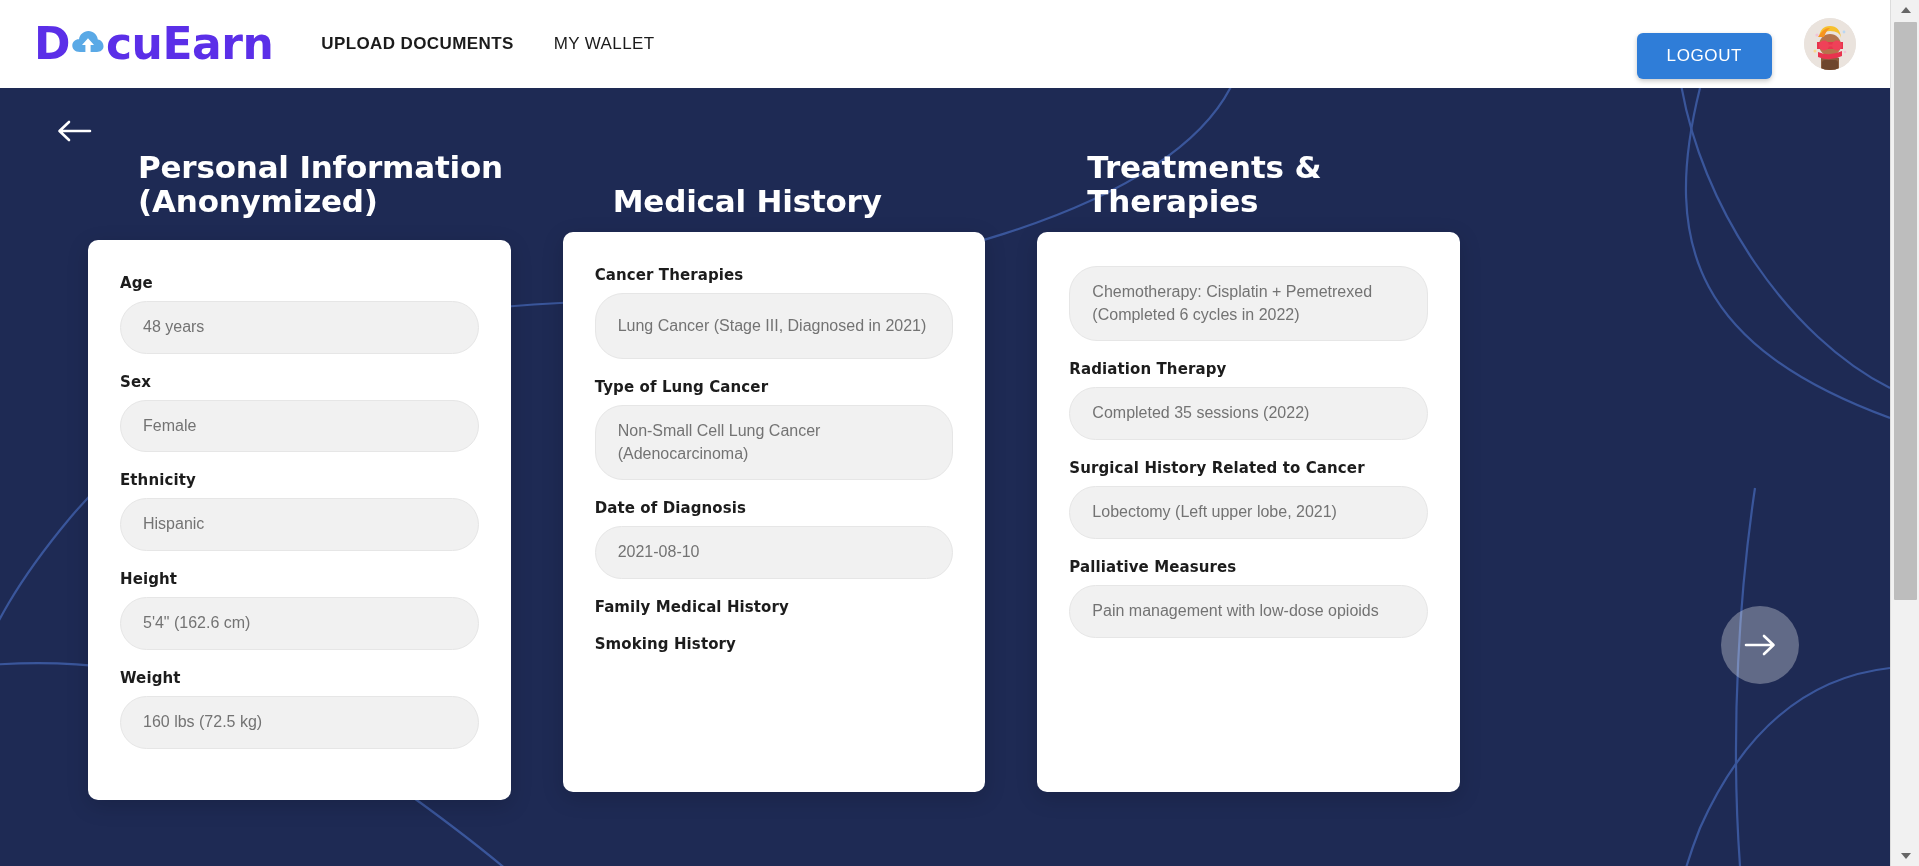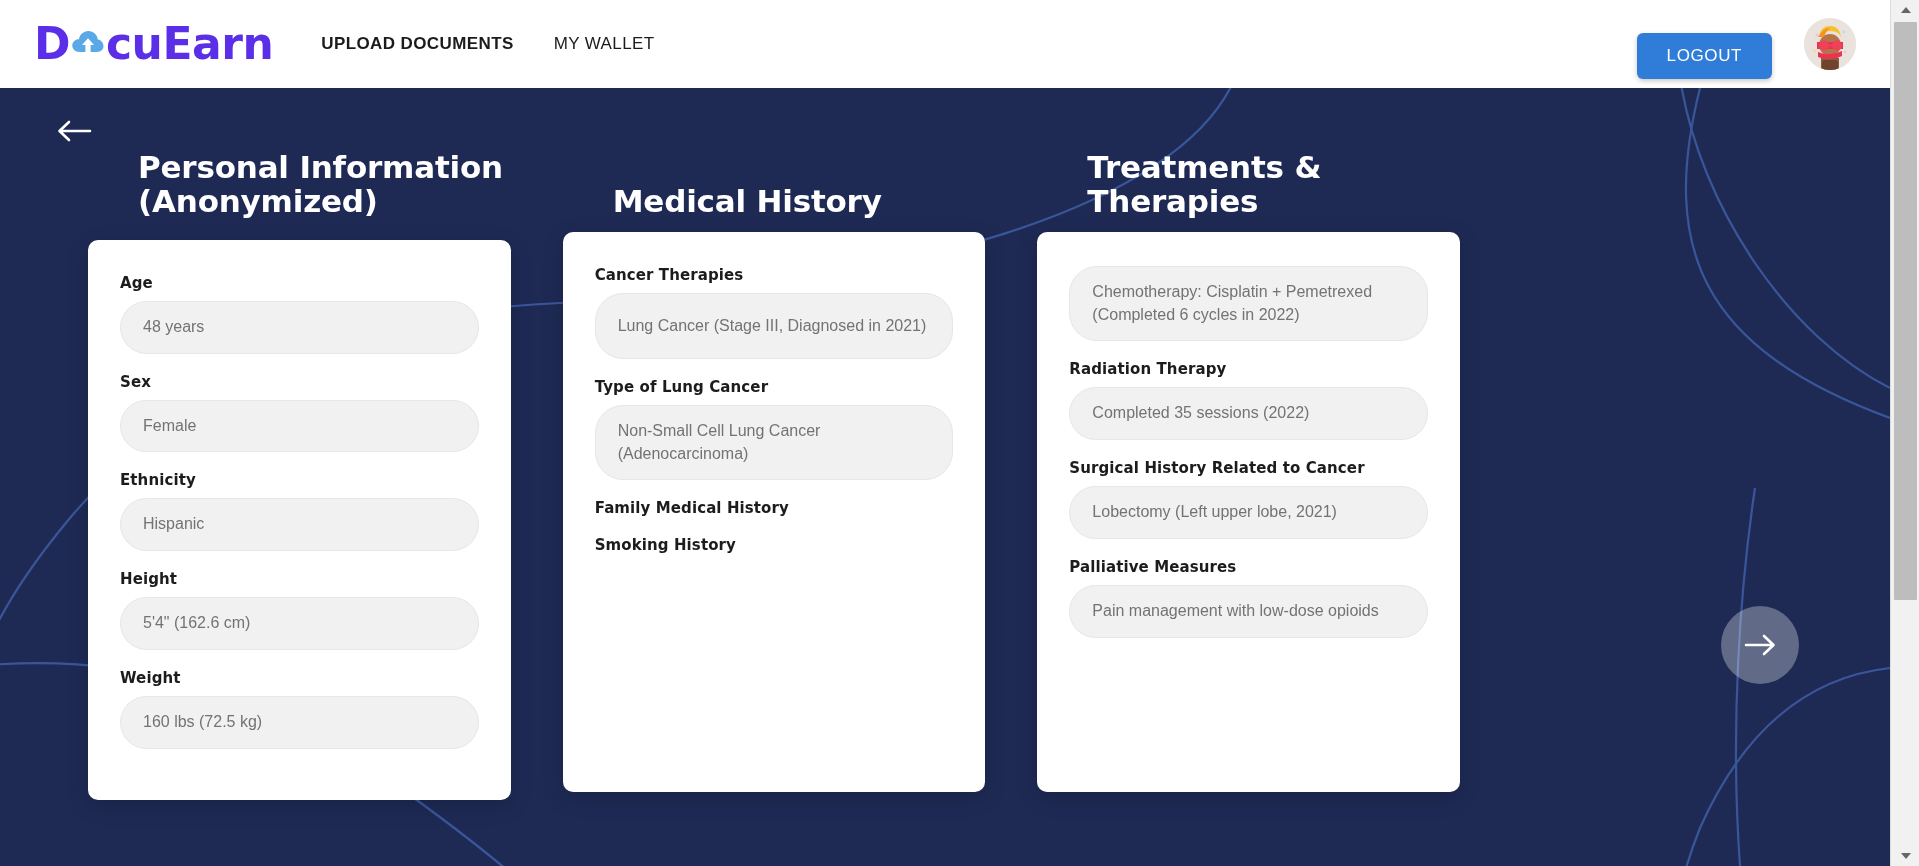--- a/index.html
+++ b/index.html
@@ -265,20 +265,24 @@
         <div class="card">
           <div class="field">
             <div class="field-label">Cancer Therapies</div>
             <div class="field-value two-line">Lung Cancer (Stage III, Diagnosed in 2021)</div>
           </div>
           <div class="field">
             <div class="field-label">Type of Lung Cancer</div>
             <div class="field-value two-line">Non-Small Cell Lung Cancer (Adenocarcinoma)</div>
           </div>
           <div class="field">
+            <div class="field-label">Date of Diagnosis</div>
+            <div class="field-value">2021-08-10</div>
+          </div>
+          <div class="field">
             <div class="field-label">Family Medical History</div>
           </div>
           <div class="field">
             <div class="field-label">Smoking History</div>
           </div>
         </div>
       </div>
 
       <div class="col">
         <div class="col-title">Treatments &amp; Therapies</div>

